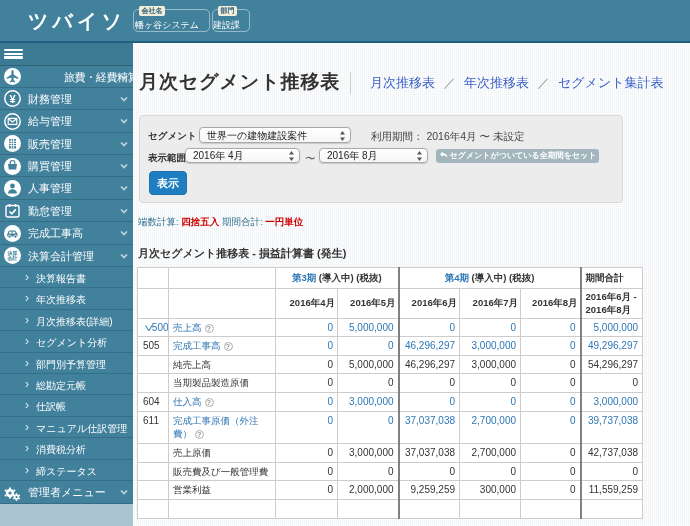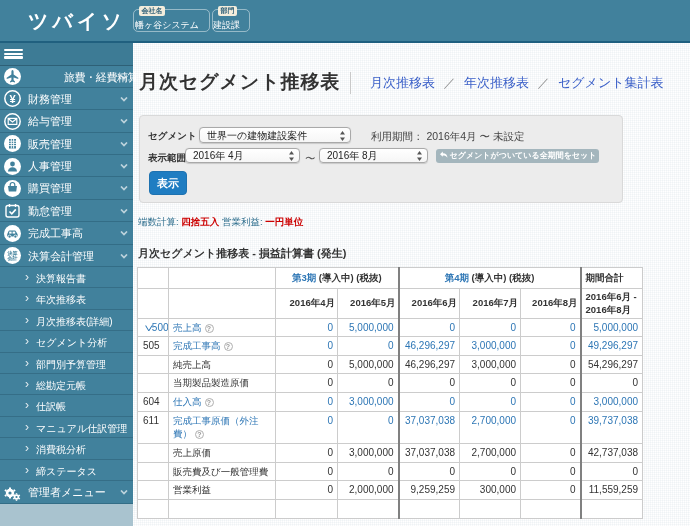--- a/index.html
+++ b/index.html
@@ -147,36 +147,36 @@
           </svg></div>
       <div class="tx">販売管理</div>
       <div class="ch"><svg width="8" height="5" viewBox="0 0 8 5">
             <path d="M1 0.5 L4 3.5 L7 0.5" stroke="rgba(255,255,255,0.65)" stroke-width="1.7" fill="none"></path>
           </svg></div>
     </div>
     <div class="mi">
         <div class="ic">
       <svg width="17" height="17" viewBox="0 0 17 17">
             <circle cx="8.5" cy="8.5" r="8.5" fill="#fff"></circle>
+            <path d="M4 6 L13 6 L12.2 11.5 L4.8 11.5 Z" fill="#41819c"></path>
+            <path d="M6.2 6 L6.2 4.8 A2.3 2.3 0 0 1 10.8 4.8 L10.8 6" stroke="#41819c" stroke-width="1.2" fill="none"></path>
+          </svg></div>
+      <div class="tx">購買管理</div>
+      <div class="ch"><svg width="8" height="5" viewBox="0 0 8 5">
+            <path d="M1 0.5 L4 3.5 L7 0.5" stroke="rgba(255,255,255,0.65)" stroke-width="1.7" fill="none"></path>
+          </svg></div>
+    </div>
+    <div class="mi">
+        <div class="ic">
+      <svg width="17" height="17" viewBox="0 0 17 17">
+            <circle cx="8.5" cy="8.5" r="8.5" fill="#fff"></circle>
             <circle cx="8.5" cy="6" r="2.4" fill="#41819c"></circle>
             <path d="M4 13.5 A4.5 4.2 0 0 1 13 13.5 Z" fill="#41819c"></path>
           </svg></div>
       <div class="tx">人事管理</div>
-      <div class="ch"><svg width="8" height="5" viewBox="0 0 8 5">
-            <path d="M1 0.5 L4 3.5 L7 0.5" stroke="rgba(255,255,255,0.65)" stroke-width="1.7" fill="none"></path>
-          </svg></div>
-    </div>
-    <div class="mi">
-        <div class="ic">
-      <svg width="17" height="17" viewBox="0 0 17 17">
-            <circle cx="8.5" cy="8.5" r="8.5" fill="#fff"></circle>
-            <path d="M4 6 L13 6 L12.2 11.5 L4.8 11.5 Z" fill="#41819c"></path>
-            <path d="M6.2 6 L6.2 4.8 A2.3 2.3 0 0 1 10.8 4.8 L10.8 6" stroke="#41819c" stroke-width="1.2" fill="none"></path>
-          </svg></div>
-      <div class="tx">購買管理</div>
       <div class="ch"><svg width="8" height="5" viewBox="0 0 8 5">
             <path d="M1 0.5 L4 3.5 L7 0.5" stroke="rgba(255,255,255,0.65)" stroke-width="1.7" fill="none"></path>
           </svg></div>
     </div>
     <div class="mi">
         <div class="ic">
       <svg width="17" height="17" viewBox="0 0 17 17">
             <rect x="2" y="3.5" width="13" height="11.5" rx="2" fill="none" stroke="#fff" stroke-width="1.4"></rect>
             <line x1="5.5" y1="2" x2="5.5" y2="5" stroke="#fff" stroke-width="1.4"></line>
             <line x1="11.5" y1="2" x2="11.5" y2="5" stroke="#fff" stroke-width="1.4"></line>
@@ -314,21 +314,21 @@
           <path d="M3.5 1 L6 4.5 L1 4.5 Z" fill="#555"></path>
           <path d="M3.5 11 L1 7.5 L6 7.5 Z" fill="#555"></path>
         </svg></span>
   </div>
   <div class="grybtn"><svg width="9" height="8" viewBox="0 0 9 8" style="vertical-align:-1px; margin-right:2px;">
         <path d="M1 3.2 L3.8 0.6 L3.8 2.2 C7 2.2 8.4 4 8.4 6.8 C7.4 5 6 4.4 3.8 4.4 L3.8 5.8 Z" fill="#fff"></path>
       </svg>セグメントがついている全期間をセット</div>
   <div class="showbtn">表示</div>
 </div>
 
-<div class="notes">端数計算: <b>四捨五入</b> <span>営業利益:</span> <b>一円単位</b></div>
+<div class="notes">端数計算: <b>四捨五入</b> <span>期間合計:</span> <b>一円単位</b></div>
 <div class="tabletitle">月次セグメント推移表 - 損益計算書 (発生)</div>
 
 <table class="ptable">
   <colgroup>
     <col style="width:31px">
       <col style="width:107px">
       <col style="width:62px">
       <col style="width:61px">
       <col style="width:61px">
       <col style="width:61px">

